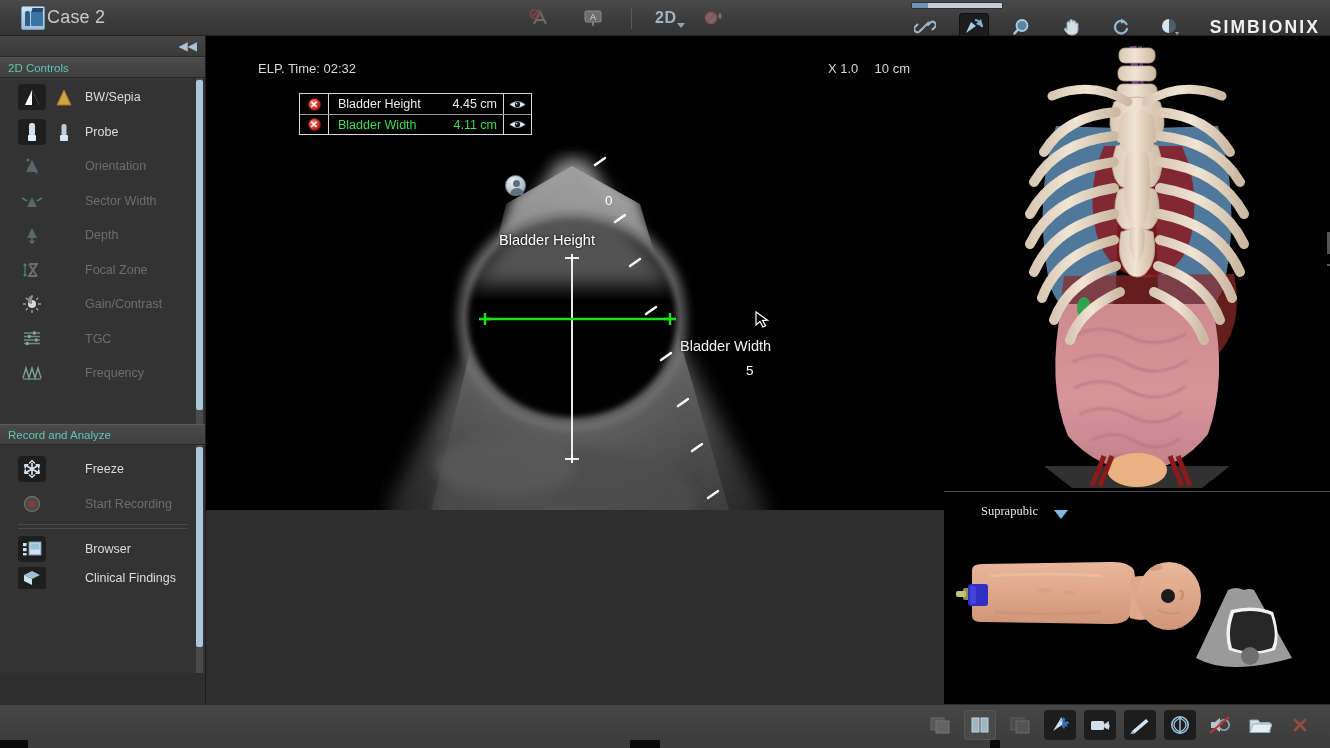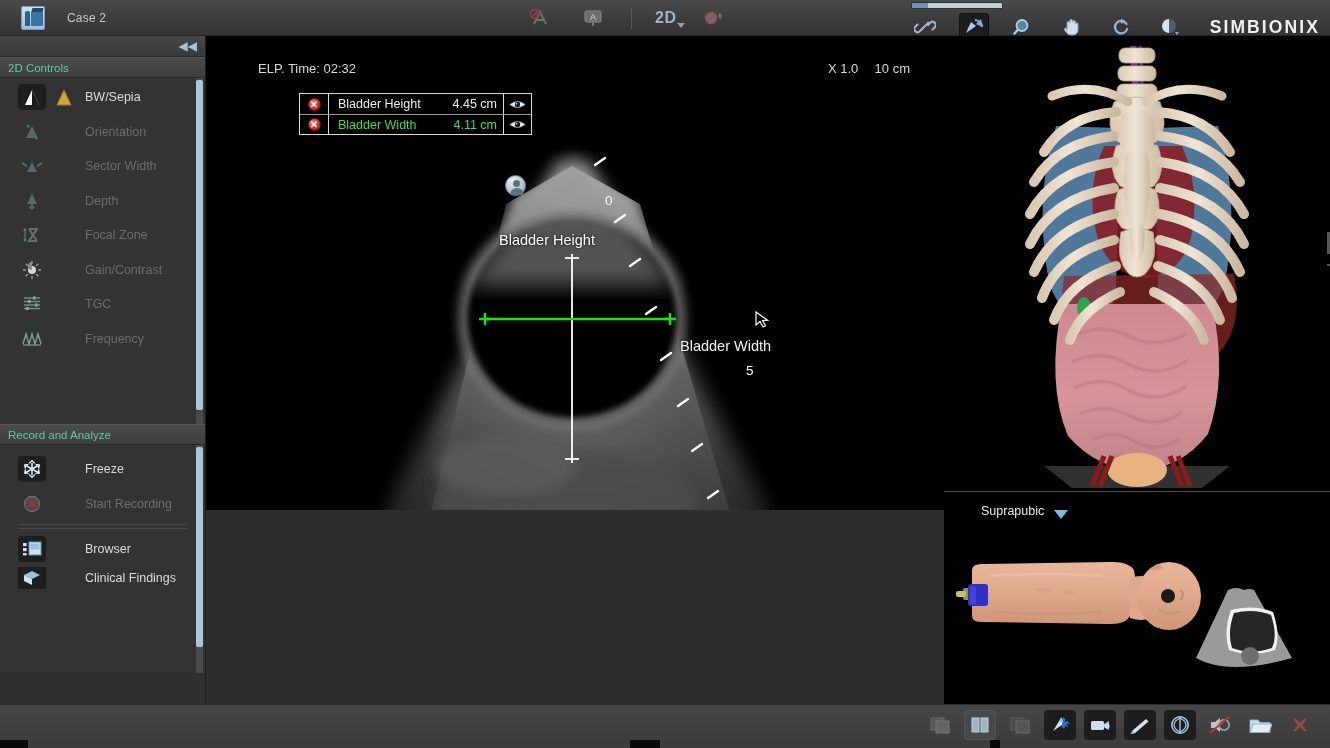--- a/index.html
+++ b/index.html
@@ -30,21 +30,21 @@
   }
   .case-icon .fig2 {
     position: absolute; left: 9px; top: 3px; width: 12px; height: 16px;
     background: #3a74a5; border-radius: 3px 3px 1px 1px;
   }
   .case-icon .fig2:after {
     content: ""; position: absolute; left: 1px; top: -2px; width: 11px; height: 4px;
     background: #23486a; transform: skewX(-12deg);
   }
   .case-title {
-    margin-left: 22px; color: #c9c9c9; font-size: 12px; letter-spacing: .2px; text-align: right;
+    margin-left: 2px; color: #c9c9c9; font-size: 18px; letter-spacing: .2px; text-align: right;
   }
   .tb-icons-center {
     position: absolute; left: 525px; top: 0; height: 36px;
     display: flex; align-items: center; gap: 23px;
   }
   .tb-icons-right {
     position: absolute; right: 10px; top: 0; height: 54px;
     display: flex; align-items: center; gap: 19px;
   }
   .tbicon {
@@ -182,21 +182,21 @@
   .tl-ticks { position: absolute; left: 6px; top: 2px; width: 646px; height: 8px; }
   .tl-ticks i { position: absolute; top: 0; width: 1px; height: 8px; background: #0faa0f; }
   .tl-handle {
     position: absolute; left: 7px; top: 2px; width: 9px; height: 9px; border-radius: 50%;
     border: 2px solid #b8e600; background: #111;
   }
 
   
   .rightcol { position: absolute; left: 944px; top: 36px; width: 386px; height: 668px; background: #000; }
   .anat { position: absolute; left: 0; top: 0; width: 386px; height: 455px; background: #000; overflow: hidden; }
-  .manikin-pane { position: absolute; left: 0; top: 456px; width: 386px; height: 212px; background: #000; }
+  .manikin-pane { position: absolute; left: 0; top: 456px; width: 386px; height: 212px; background: #000; font-family: Liberation Serif, serif; }
   .pane-split { position: absolute; left: 0; top: 455px; width: 386px; height: 1px; background: #4c4c4c; }
   .loc-label { position: absolute; left: 37px; top: 12px; color: #e8e8e8; font-size: 12.5px; }
   .loc-caret {
     position: absolute; left: 110px; top: 18px; width: 0; height: 0;
     border-left: 7px solid transparent; border-right: 7px solid transparent;
     border-top: 9px solid #7fb8e0;
   }
   .scrollnub { position: absolute; right: 0; top: 196px; width: 3px; height: 22px; background: #555; }
   .scrollnub2 { position: absolute; right: 0; top: 228px; width: 3px; height: 2px; background: #555; }
 
@@ -329,20 +329,35 @@
           </svg>
         </div>
         <div class="ico2">
           <svg width="20" height="19" viewBox="0 0 20 19">
             <path d="M10 2 L17 17 L3 17 Z" fill="#d2a23e" stroke="#a07b26"></path>
           </svg>
         </div>
         <div class="txt">BW/Sepia</div>
       </div>
 
+      <div class="item on">
+        <div class="icobox">
+          <svg width="12" height="20" viewBox="0 0 12 20">
+            <rect x="3" y="1" width="6" height="13" rx="2.5" fill="#cfe0ec"></rect>
+            <rect x="2" y="13" width="8" height="6" rx="1" fill="#e8f0f6"></rect>
+          </svg>
+        </div>
+        <div class="ico2">
+          <svg width="12" height="20" viewBox="0 0 12 20">
+            <rect x="3.5" y="2" width="5" height="12" rx="2.2" fill="#b9cdda"></rect>
+            <rect x="2" y="13" width="8" height="6" rx="1" fill="#dbe7ef"></rect>
+          </svg>
+        </div>
+        <div class="txt">Probe</div>
+      </div>
 
 
       <div class="item">
         <div class="icobox">
           <svg width="20" height="20" viewBox="0 0 20 20">
             <path d="M10 4 L16 16 L4 16 Z" fill="#5b666b"></path>
             <circle cx="6" cy="4" r="1.6" fill="#3f7f5c"></circle>
             <path d="M13 16 l3 0 l-1.5 2.5 Z" fill="#4f6f5f"></path>
           </svg>
         </div>

